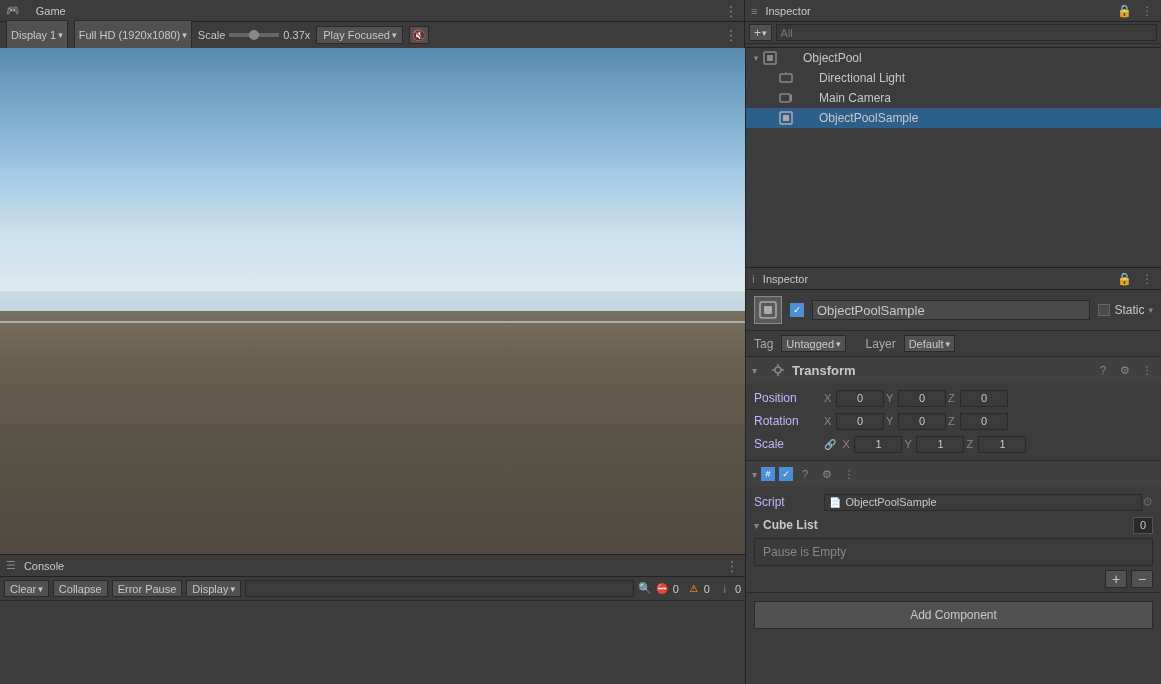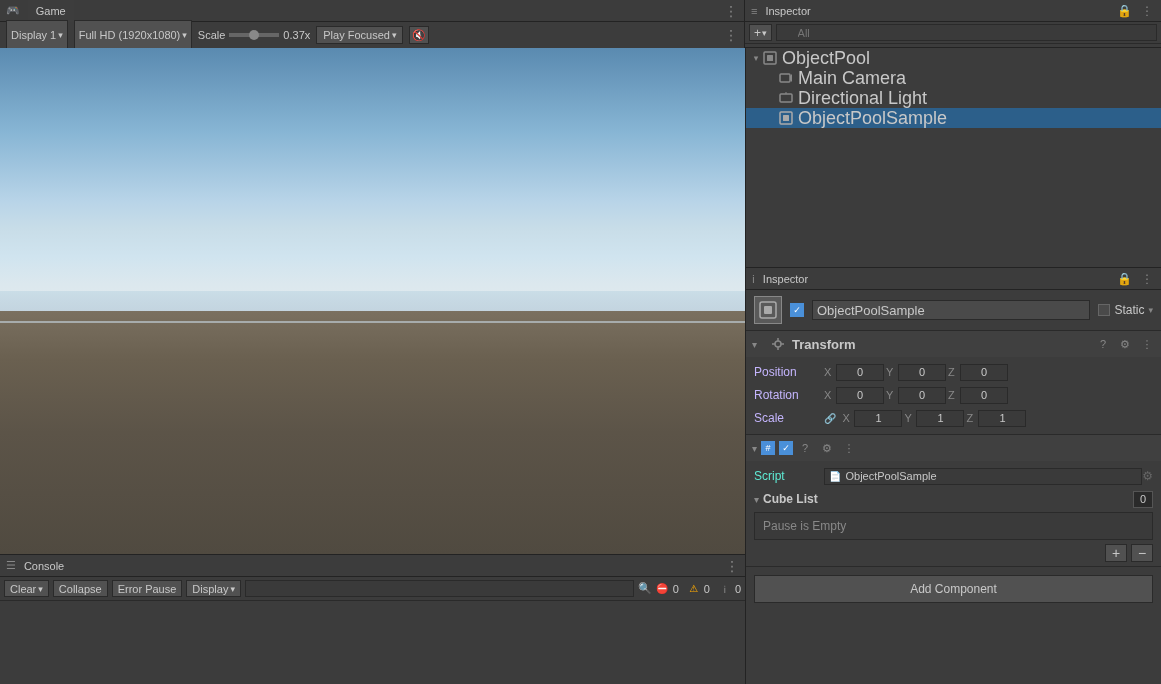--- a/index.html
+++ b/index.html
@@ -328,21 +328,21 @@
       color: #c8c8c8;
       cursor: pointer;
     }
     .hier-search {
       flex: 1;
       height: 17px;
       background: #3a3a3a;
       border: 1px solid #2a2a2a;
       color: #c8c8c8;
       font-size: 11px;
-      padding: 0 21px;
+      padding: 0 4px;
     }
     .hierarchy-content {
       flex: 1;
       background: #3c3c3c;
       overflow-y: auto;
     }
     .hier-item {
       display: flex;
       align-items: center;
       height: 20px;
@@ -364,21 +364,21 @@
       width: 16px;
     }
     .hier-icon {
       width: 16px;
       height: 16px;
       margin-right: 4px;
       display: flex;
       align-items: center;
       justify-content: center;
     }
-    .hier-label { font-size: 18px; }
+    .hier-label { font-size: 12px; margin-left: 21px; }
 
     
     .inspector-panel {
       flex: 1;
       display: flex;
       flex-direction: column;
       overflow: hidden;
     }
     .inspector-content {
       flex: 1;
@@ -557,21 +557,21 @@
     
     .script-row {
       display: flex;
       align-items: center;
       height: 22px;
       margin-bottom: 1px;
     }
     .script-label {
       width: 70px;
       font-size: 12px;
-      color: #5eead4;
+      color: #c4b5fd;
     }
     .script-value {
       display: flex;
       align-items: center;
       gap: 4px;
       flex: 1;
       background: #3a3a3a;
       border: 1px solid #2a2a2a;
       height: 17px;
       padding: 0 4px;
@@ -802,37 +802,37 @@
               </svg>
           </div>
           <span class="hier-label">ObjectPool</span>
         </div>
 
         <div class="hier-item">
           <div class="hier-indent"></div>
           <div class="hier-arrow"></div>
           <div class="hier-icon">
             <svg width="14" height="14" viewBox="0 0 14 14">
-                <rect x="1" y="3" width="10" height="8" rx="1" fill="none" stroke="#888" stroke-width="1.5"></rect>
-                <polygon points="11,5 13,3 13,11 11,9" fill="#888"></polygon>
+                <rect x="1" y="3" width="12" height="8" rx="1" fill="none" stroke="#888" stroke-width="1.5"></rect>
+                <line x1="7" y1="1" x2="7" y2="3" stroke="#888" stroke-width="1"></line>
               </svg>
           </div>
-          <span class="hier-label">Main Camera</span>
+          <span class="hier-label">Directional Light</span>
         </div>
 
         <div class="hier-item">
           <div class="hier-indent"></div>
           <div class="hier-arrow"></div>
           <div class="hier-icon">
             <svg width="14" height="14" viewBox="0 0 14 14">
-                <rect x="1" y="3" width="12" height="8" rx="1" fill="none" stroke="#888" stroke-width="1.5"></rect>
-                <line x1="7" y1="1" x2="7" y2="3" stroke="#888" stroke-width="1"></line>
+                <rect x="1" y="3" width="10" height="8" rx="1" fill="none" stroke="#888" stroke-width="1.5"></rect>
+                <polygon points="11,5 13,3 13,11 11,9" fill="#888"></polygon>
               </svg>
           </div>
-          <span class="hier-label">Directional Light</span>
+          <span class="hier-label">Main Camera</span>
         </div>
 
         <div class="hier-item selected">
           <div class="hier-indent"></div>
           <div class="hier-arrow"></div>
           <div class="hier-icon">
             <svg width="14" height="14" viewBox="0 0 14 14">
                 <rect x="1" y="1" width="12" height="12" rx="1" fill="none" stroke="#aaa" stroke-width="1.5"></rect>
                 <rect x="4" y="4" width="6" height="6" rx="0.5" fill="#aaa"></rect>
               </svg>
@@ -863,20 +863,26 @@
           </div>
           <div class="obj-checkbox">✓</div>
           <input class="obj-name-input" type="text" value="ObjectPoolSample" style="">
           <div class="static-row">
             <div class="static-checkbox"></div>
             <span>Static</span>
             <span style="font-size:9px;color:#888;">▾</span>
           </div>
         </div>
 
+        <div class="tag-layer-row">
+          <span class="tag-label">Tag</span>
+          <div class="tag-dropdown">Untagged</div>
+          <span class="tag-label" style="margin-left:12px;">Layer</span>
+          <div class="tag-dropdown">Default</div>
+        </div>
 
         <div class="component-section">
           <div class="component-header">
             <span class="component-toggle">▾</span>
             <div class="component-icon">
               <svg width="14" height="14" viewBox="0 0 14 14">
                   <circle cx="7" cy="7" r="3" fill="none" stroke="#888" stroke-width="1.5"></circle>
                   <line x1="7" y1="1" x2="7" y2="4" stroke="#888" stroke-width="1.5"></line>
                   <line x1="7" y1="10" x2="7" y2="13" stroke="#888" stroke-width="1.5"></line>
                   <line x1="1" y1="7" x2="4" y2="7" stroke="#888" stroke-width="1.5"></line>

